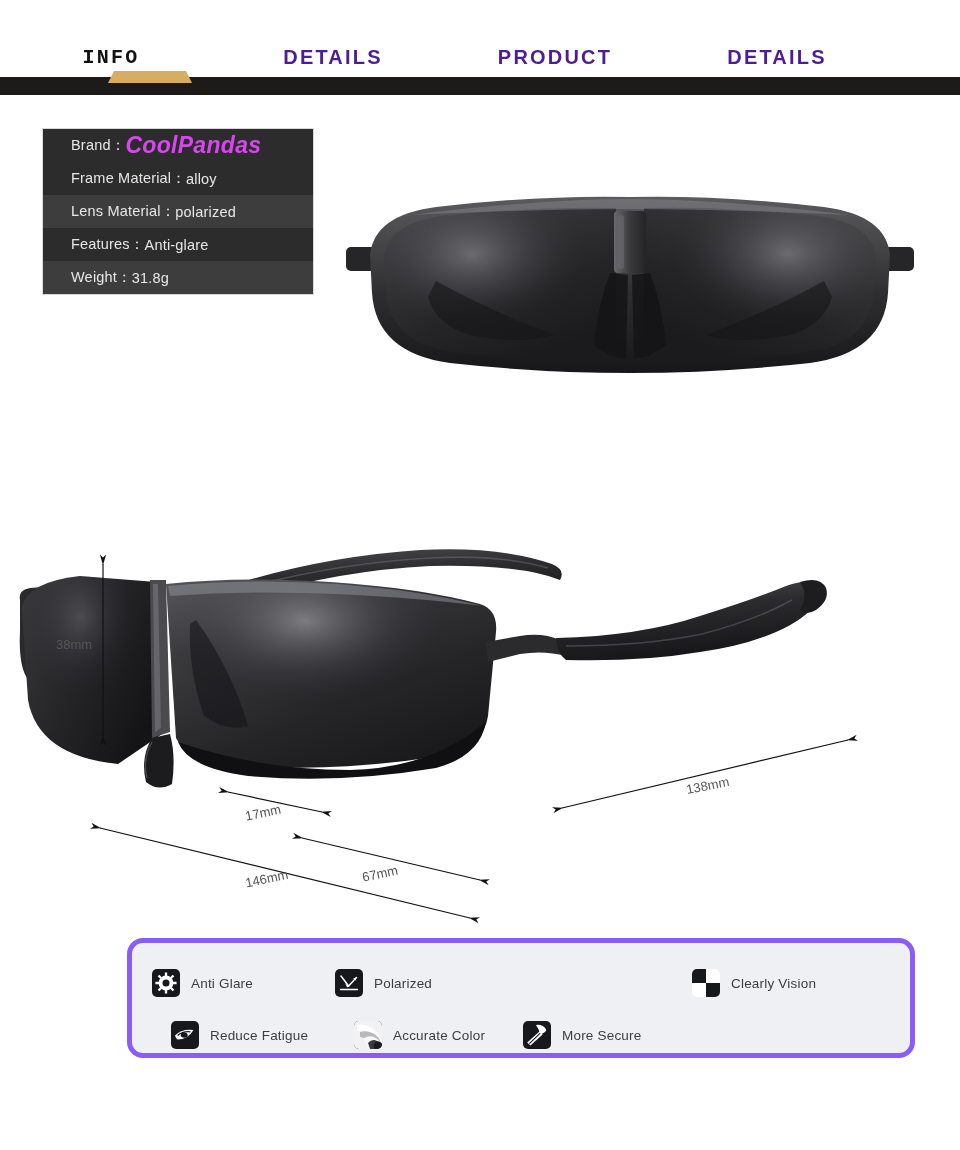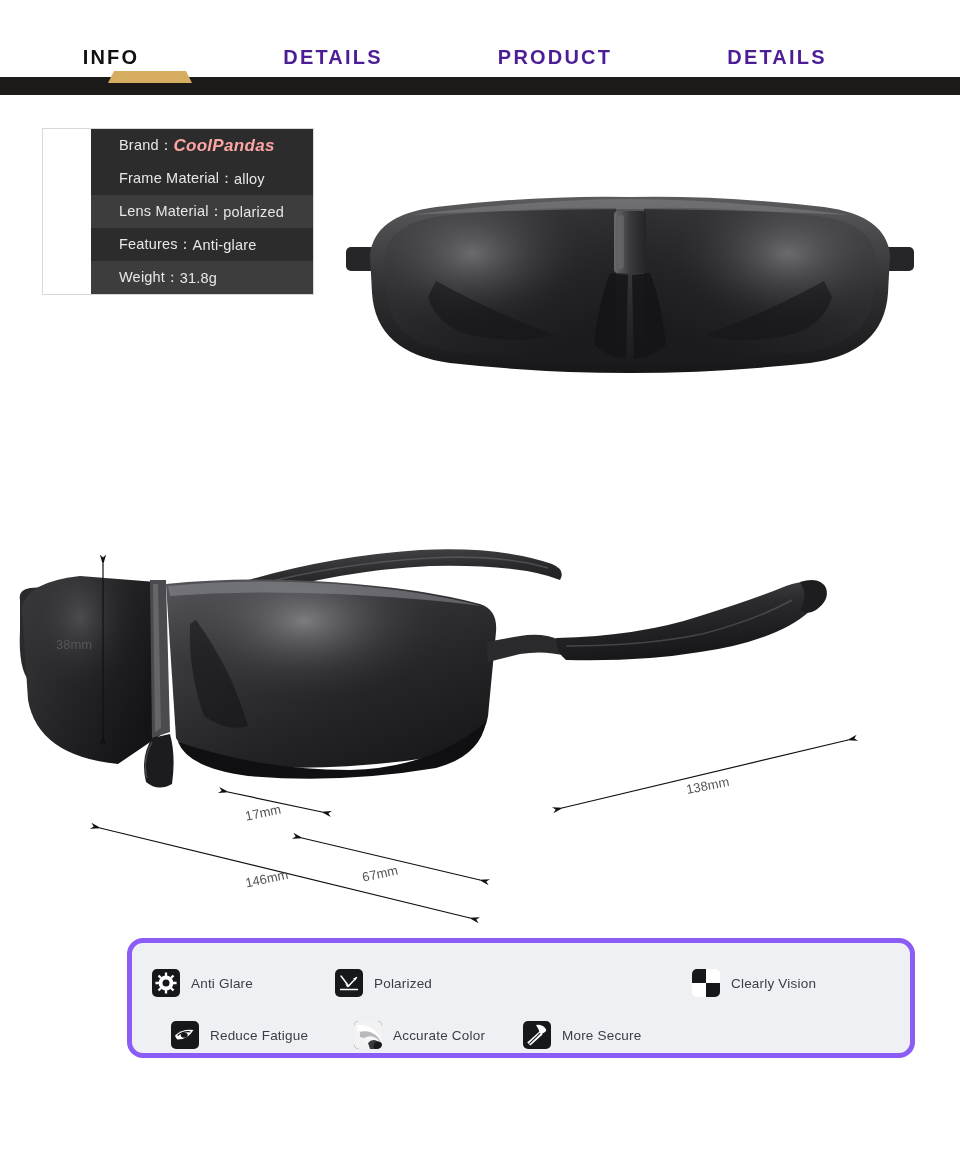--- a/index.html
+++ b/index.html
@@ -34,21 +34,21 @@
     flex: 0 0 auto;
     text-align: center;
     padding-bottom: 8px;
     font-size: 20px;
     font-weight: bold;
     letter-spacing: 2.2px;
     color: #4c1d95;
     user-select: none;
   }
   .tab.active { color: #111111; }
-  .tab-info     { width: 222px; }
+  .tab-info     { width: 222px; font-family: Liberation Mono, monospace; }
   .tab-details  { width: 222px; }
   .tab-product  { width: 222px; }
   .tab-function { width: 222px; }
 
   .darkband {
     position: absolute;
     left: 0; top: 77px;
     width: 960px; height: 18px;
     background: #1c1b1a;
   }
@@ -70,32 +70,31 @@
   }
   .info-row {
     height: 33px;
     display: flex;
     align-items: center;
     padding-left: 28px;
     box-sizing: border-box;
     color: #e7e7e7;
     font-size: 14.5px;
     letter-spacing: 0.2px;
-    margin-left: 48px;
   }
   .info-row.dark  { background: #2c2c2c; }
   .info-row.light { background: #3d3d3d; }
   .info-label { white-space: pre; }
   .info-value { white-space: pre; }
   .info-value.brand {
     font-weight: bold;
     font-style: italic;
-    font-size: 17px;
+    font-size: 23px;
     letter-spacing: 0.3px;
-    color: #fca5a5;
+    color: #d946ef;
   }
 
   
   .front-shot {
     position: absolute;
     left: 340px; top: 185px;
     width: 580px; height: 200px;
   }
 
   

